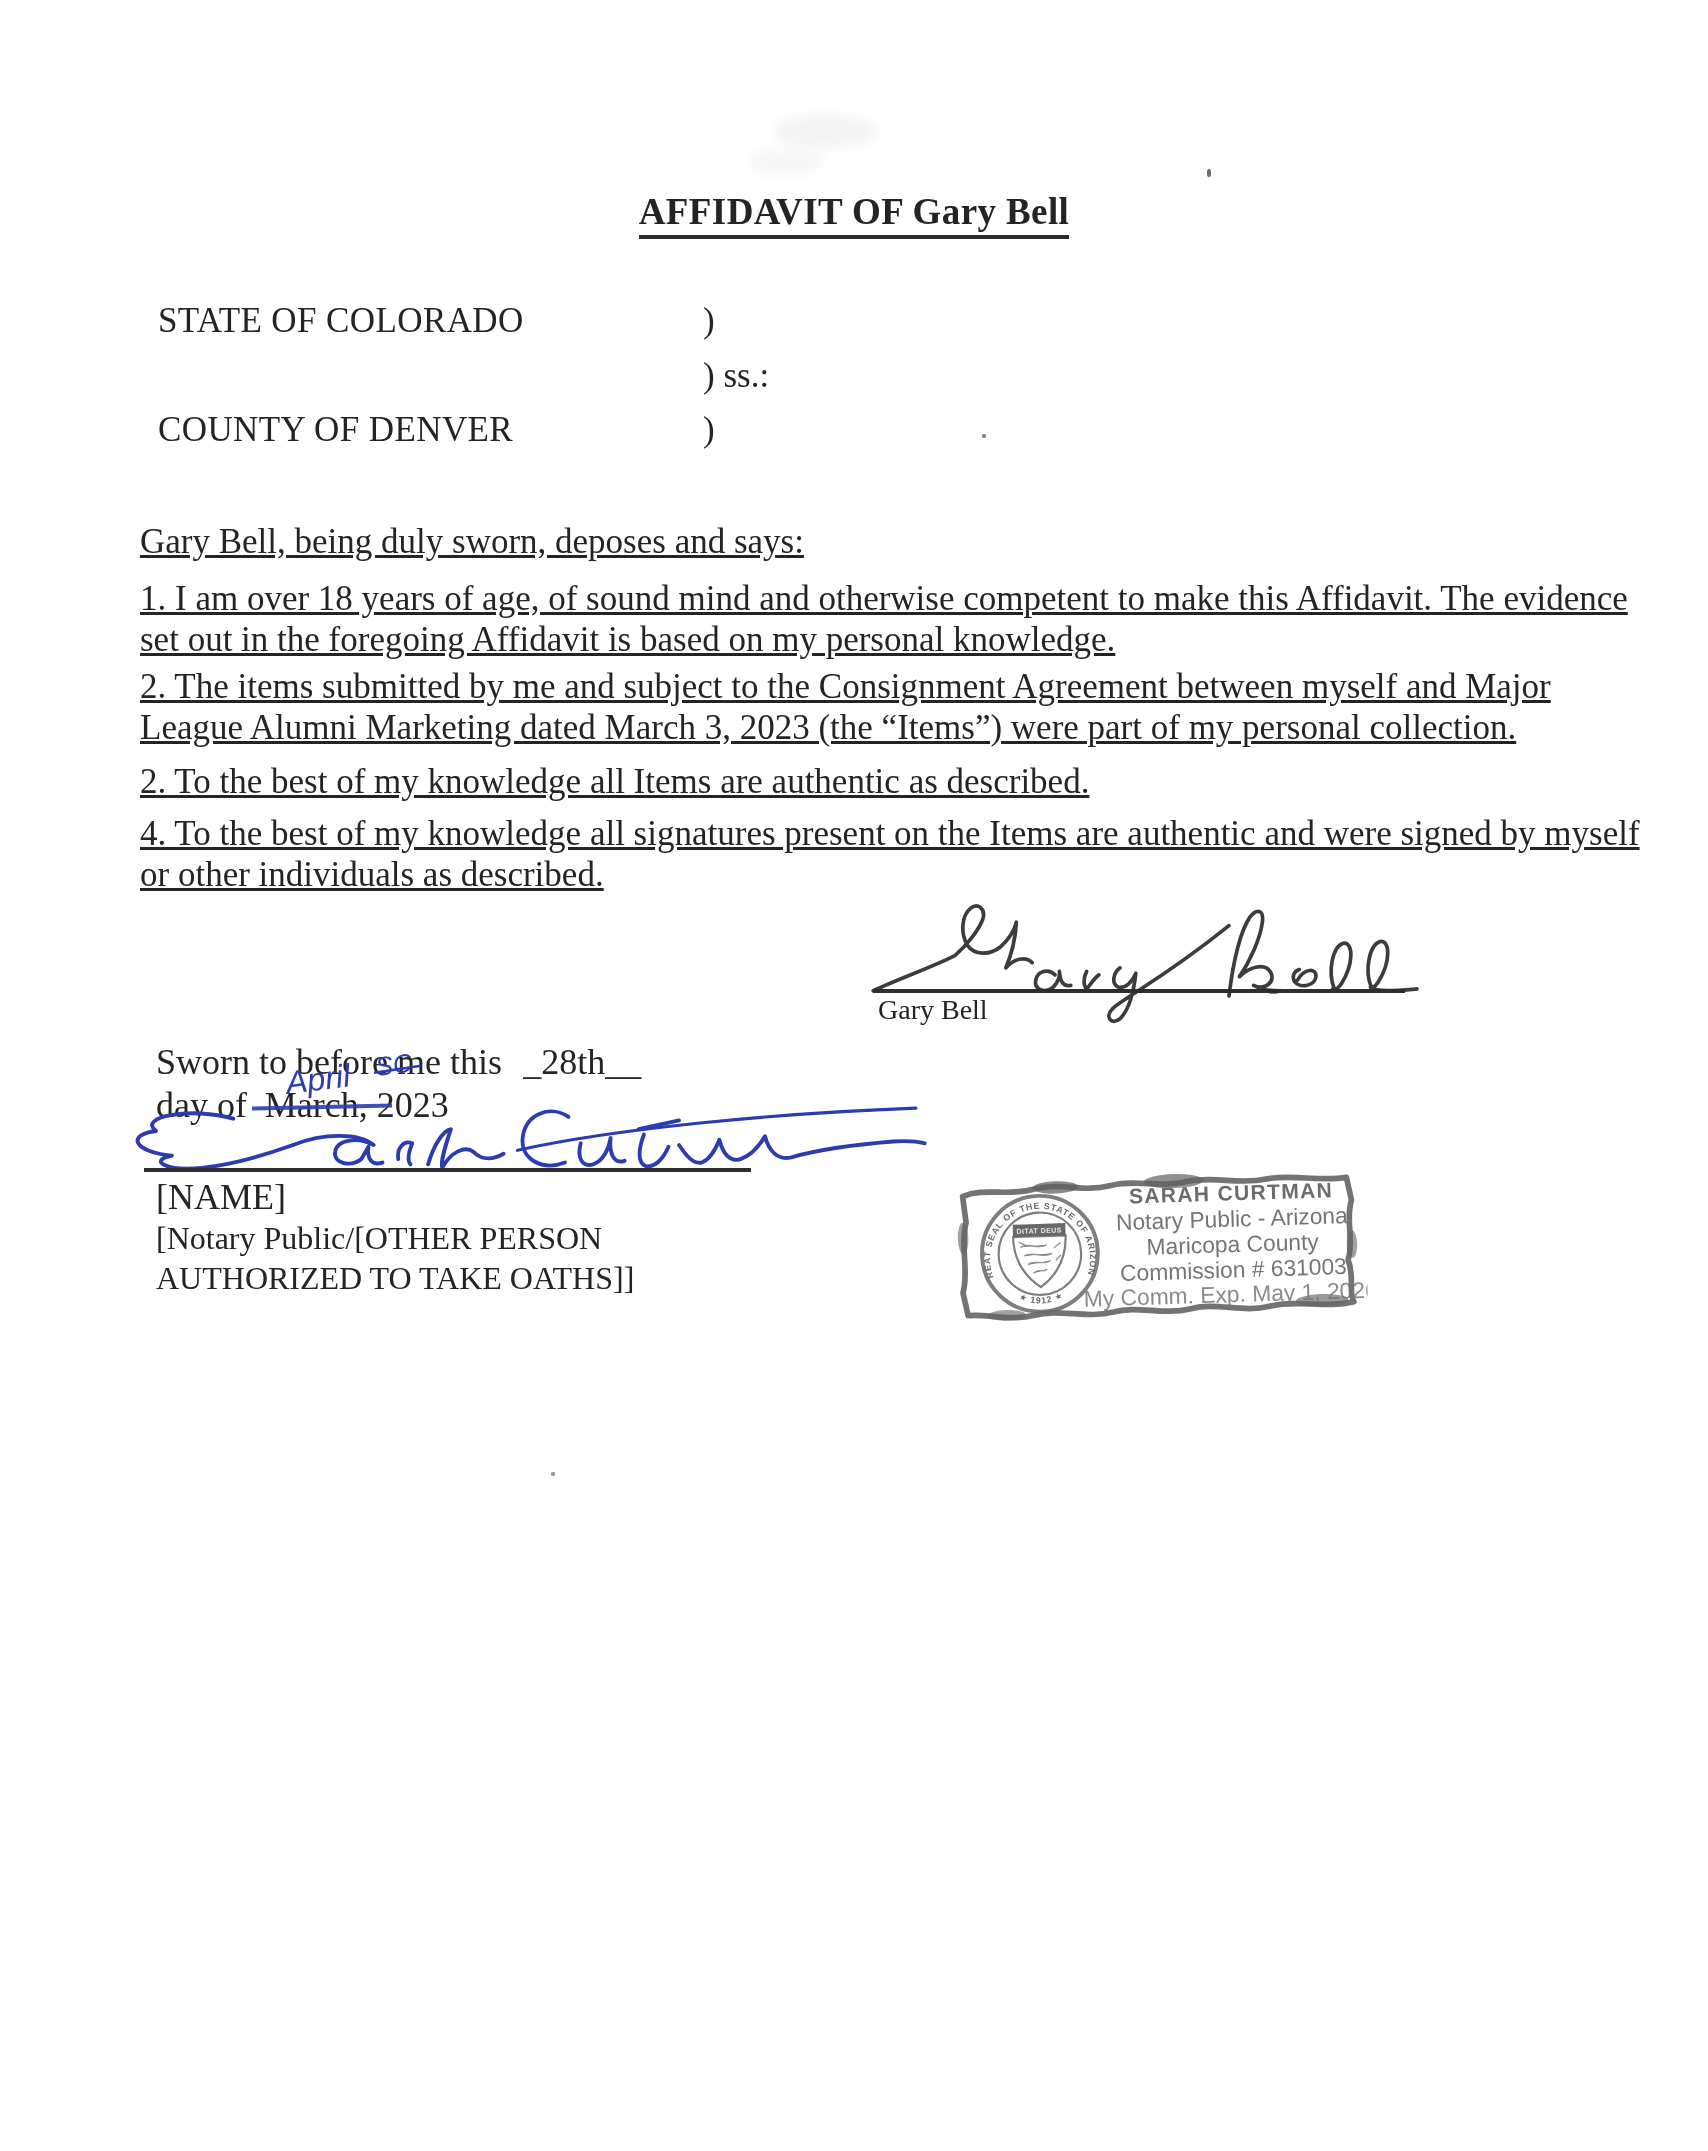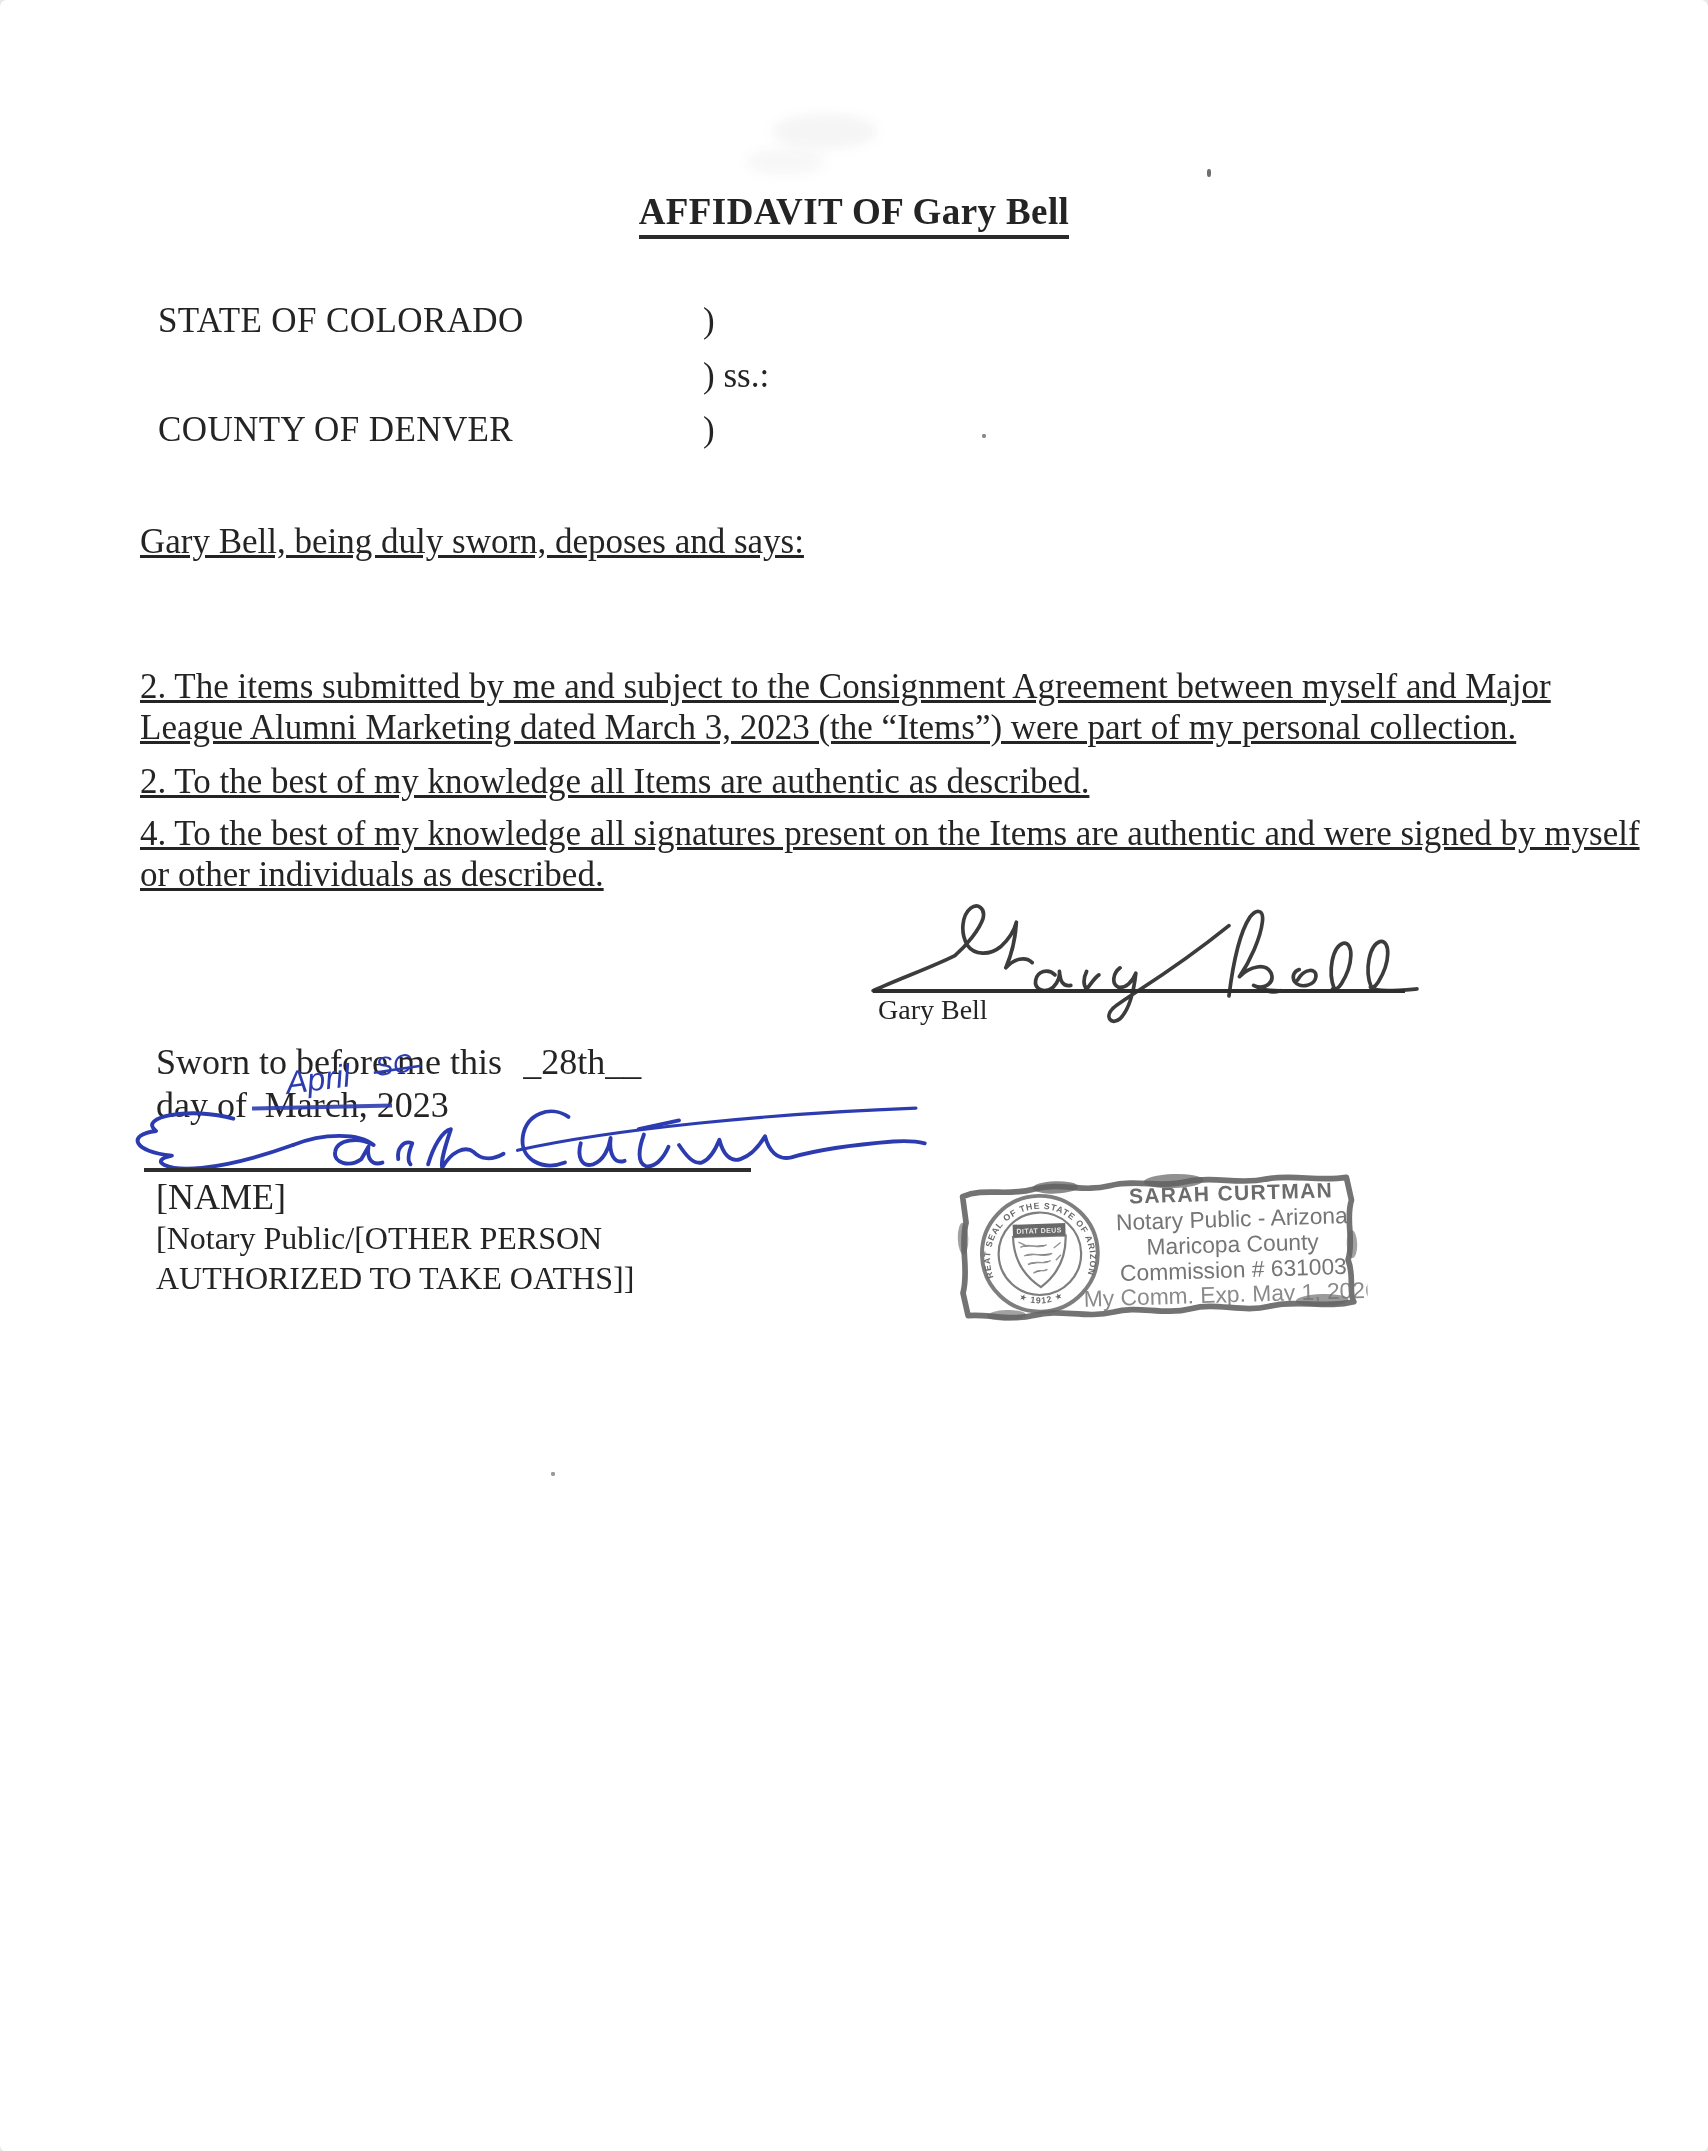--- a/index.html
+++ b/index.html
@@ -3,21 +3,20 @@
 <meta charset="utf-8">
 <style>
   html,body{margin:0;padding:0;background:#e8e8e8;}
   .page{
     position:relative;
     width:1708px;height:2152px;
     background:#ffffff;
     overflow:hidden;
     font-family:"Liberation Serif","DejaVu Serif",serif;
     color:#242424;
-    border-radius:7px;
   }
   .abs{position:absolute;}
   .doc-title{
     top:190px;left:0;width:100%;
     text-align:center;
     font-size:37px;font-weight:bold;
     letter-spacing:0.4px;
   }
   .doc-title .u{
     border-bottom:4.4px solid #2a2a2a;
@@ -64,20 +63,21 @@
     <span class="u">AFFIDAVIT OF Gary Bell</span>
   </div>
 
   <div class="abs venue-label" style="top:301px;">STATE OF COLORADO</div>
   <div class="abs venue-paren" style="top:301px;">)</div>
   <div class="abs venue-paren" style="top:356px;">) ss.:</div>
   <div class="abs venue-label" style="top:410px;">COUNTY OF DENVER</div>
   <div class="abs venue-paren" style="top:410px;">)</div>
 
   <div class="abs bodytext" style="top:521px;">Gary Bell, being duly sworn, deposes and says:</div>
+  <div class="abs bodytext" style="top:578px;">1. I am over 18 years of age, of sound mind and otherwise competent to make this Affidavit. The evidence set out in the foregoing Affidavit is based on my personal knowledge.</div>
   <div class="abs bodytext" style="top:666px;">2. The items submitted by me and subject to the Consignment Agreement between myself and Major League Alumni Marketing dated March 3, 2023 (the “Items”) were part of my personal collection.</div>
   <div class="abs bodytext" style="top:761px;">2. To the best of my knowledge all Items are authentic as described.</div>
   <div class="abs bodytext" style="top:813px;">4. To the best of my knowledge all signatures present on the Items are authentic and were signed by myself or other individuals as described.</div>
 
   <svg class="abs" style="left:860px;top:887px;" width="571" height="145" viewBox="0 0 650 165" fill="none" stroke="#3c3c3c" stroke-width="4.2" stroke-linecap="round" stroke-linejoin="round">
     <title>Gary Bell</title>
     <path d="M 15,118 C 45,104 80,92 108,78 C 122,66 136,48 140,36 C 143,24 134,18 126,24 C 116,32 114,52 122,66 C 130,78 148,78 160,68 C 170,59 176,48 178,40 C 177,58 172,78 166,92 C 175,82 188,78 196,86"></path>
     <path d="M 222,100 C 214,92 202,96 200,106 C 198,116 210,122 220,114 C 226,108 228,100 227,96 C 228,106 230,114 240,112"></path>
     <path d="M 258,96 C 254,104 254,112 258,116 C 262,112 266,104 272,100"></path>
     <path d="M 296,92 C 288,98 286,110 294,114 C 302,116 310,108 314,98 C 312,116 308,138 296,150 C 286,158 278,148 288,138 C 304,124 348,102 420,44"></path>

